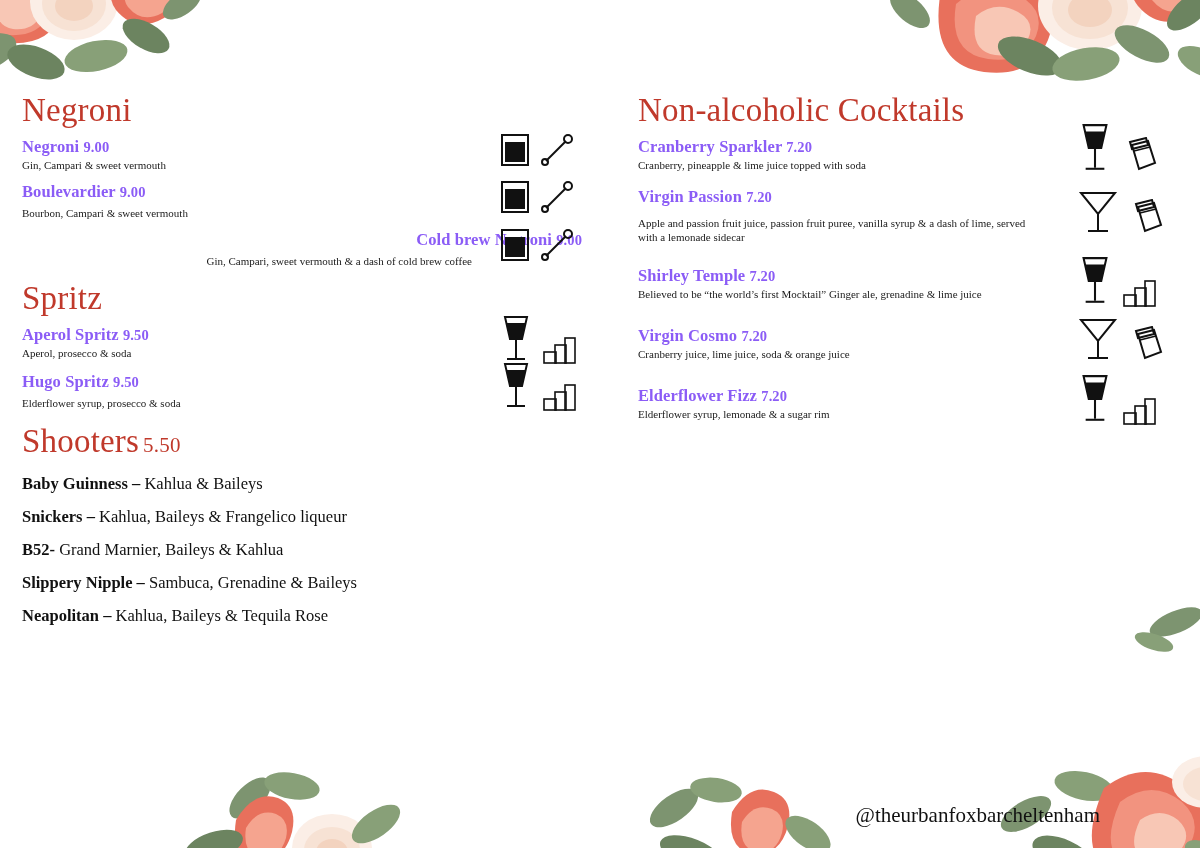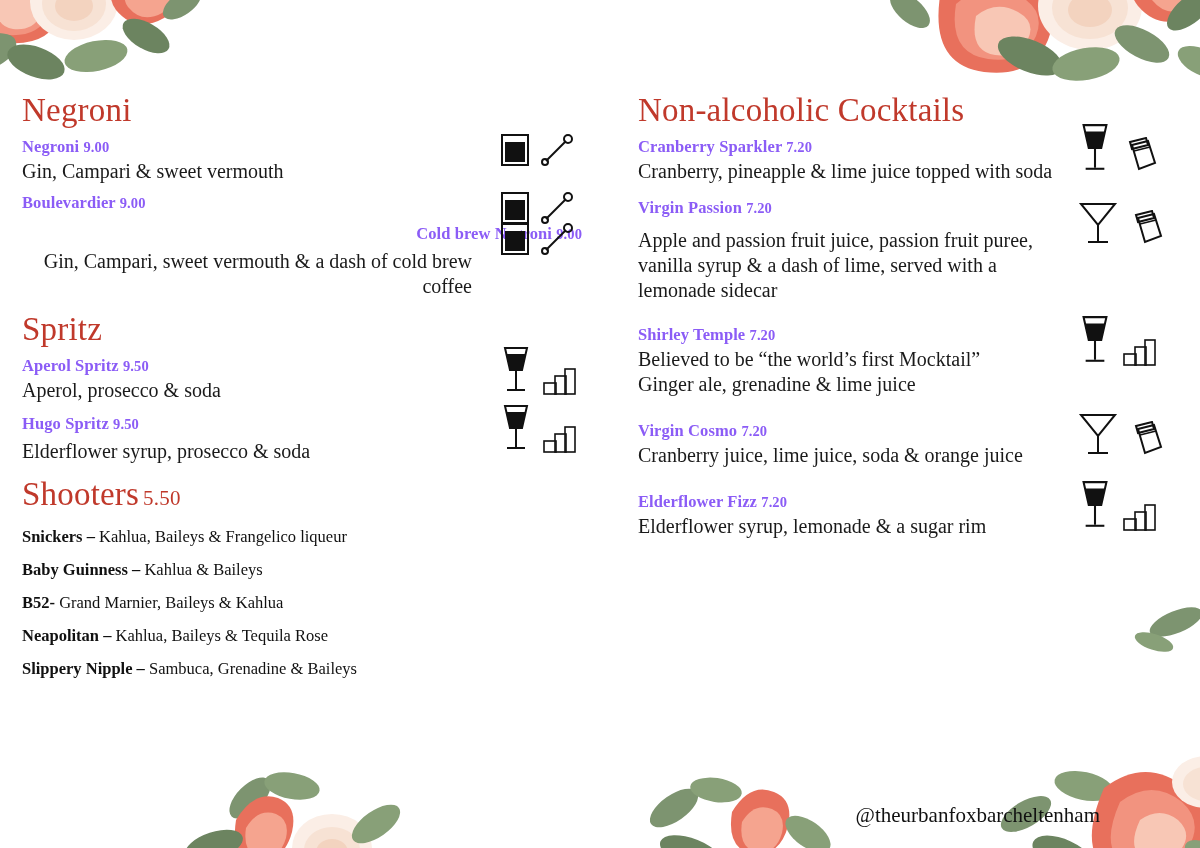--- a/index.html
+++ b/index.html
@@ -63,21 +63,21 @@
     min-height: 22px;
   }
   .item-name {
     font-weight: bold;
     font-size: 16.5px;
     color: #8b5cf6;
     letter-spacing: .1px;
   }
   .item-name .price { font-weight: bold; font-size: 14.5px; }
   .item-desc {
-    font-size: 20px;
+    font-size: 11px;
     color: #1a1a1a;
     line-height: 1.25;
     margin-top: 2px;
     max-width: 430px;
   }
   .col-right .item-desc { max-width: 420px; }
 
   .item-shooter { margin-bottom: 13px; font-size: 16.5px; color: #111; }
   .item-shooter .sname { font-weight: bold; }
   .item-shooter .sdesc { font-weight: normal; }
@@ -231,20 +231,21 @@
           <circle cx="5" cy="29" r="3" fill="none" stroke="#111" stroke-width="2"></circle>
         </svg>
       </div>
     </div>
 
     <div class="item" style="margin-bottom:9px;">
       <div class="item-name">
         <span>Boulevardier</span>
         <span class="price">9.00</span>
       </div>
+      <div class="item-desc" style="margin-top:5px;">Bourbon, Campari &amp; sweet vermouth</div>
       <div class="icons" style="left:478px; top:-2px;">
         <svg width="30" height="34" viewBox="0 0 30 34">
           <rect x="2" y="2" width="26" height="30" fill="none" stroke="#111" stroke-width="2"></rect>
           <rect x="5" y="9" width="20" height="20" fill="#111"></rect>
         </svg>
         <svg width="34" height="34" viewBox="0 0 34 34">
           <line x1="6" y1="28" x2="26" y2="8" stroke="#111" stroke-width="2"></line>
           <circle cx="28" cy="6" r="4" fill="none" stroke="#111" stroke-width="2"></circle>
           <circle cx="5" cy="29" r="3" fill="none" stroke="#111" stroke-width="2"></circle>
         </svg>
@@ -314,38 +315,38 @@
         </svg>
       </div>
     </div>
 
     <h2 class="section-title with-price" style="margin-top:4px; margin-bottom:14px;">
       <span>Shooters</span>
       <span class="flat-price">5.50</span>
     </h2>
 
     <div class="item-shooter">
+      <span class="sname">Baby Guinness –</span>
+      <span class="sdesc">Kahlua &amp; Baileys</span>
+    </div>
+    <div class="item-shooter">
       <span class="sname">Snickers –</span>
       <span class="sdesc">Kahlua, Baileys &amp; Frangelico liqueur</span>
-    </div>
-    <div class="item-shooter">
-      <span class="sname">Baby Guinness –</span>
-      <span class="sdesc">Kahlua &amp; Baileys</span>
     </div>
     <div class="item-shooter">
       <span class="sname">B52-</span>
       <span class="sdesc">Grand Marnier, Baileys &amp; Kahlua</span>
     </div>
     <div class="item-shooter">
+      <span class="sname">Slippery Nipple –</span>
+      <span class="sdesc">Sambuca, Grenadine &amp; Baileys</span>
+    </div>
+    <div class="item-shooter">
       <span class="sname">Neapolitan –</span>
       <span class="sdesc">Kahlua, Baileys &amp; Tequila Rose</span>
-    </div>
-    <div class="item-shooter">
-      <span class="sname">Slippery Nipple –</span>
-      <span class="sdesc">Sambuca, Grenadine &amp; Baileys</span>
     </div>
   </div>
 
   <div class="col-right">
     <h2 class="section-title right-title">Non-alcoholic Cocktails</h2>
 
     <div class="item" style="margin-bottom:14px;">
       <div class="item-name">
         <span>Cranberry Sparkler</span>
         <span class="price">7.20</span>

